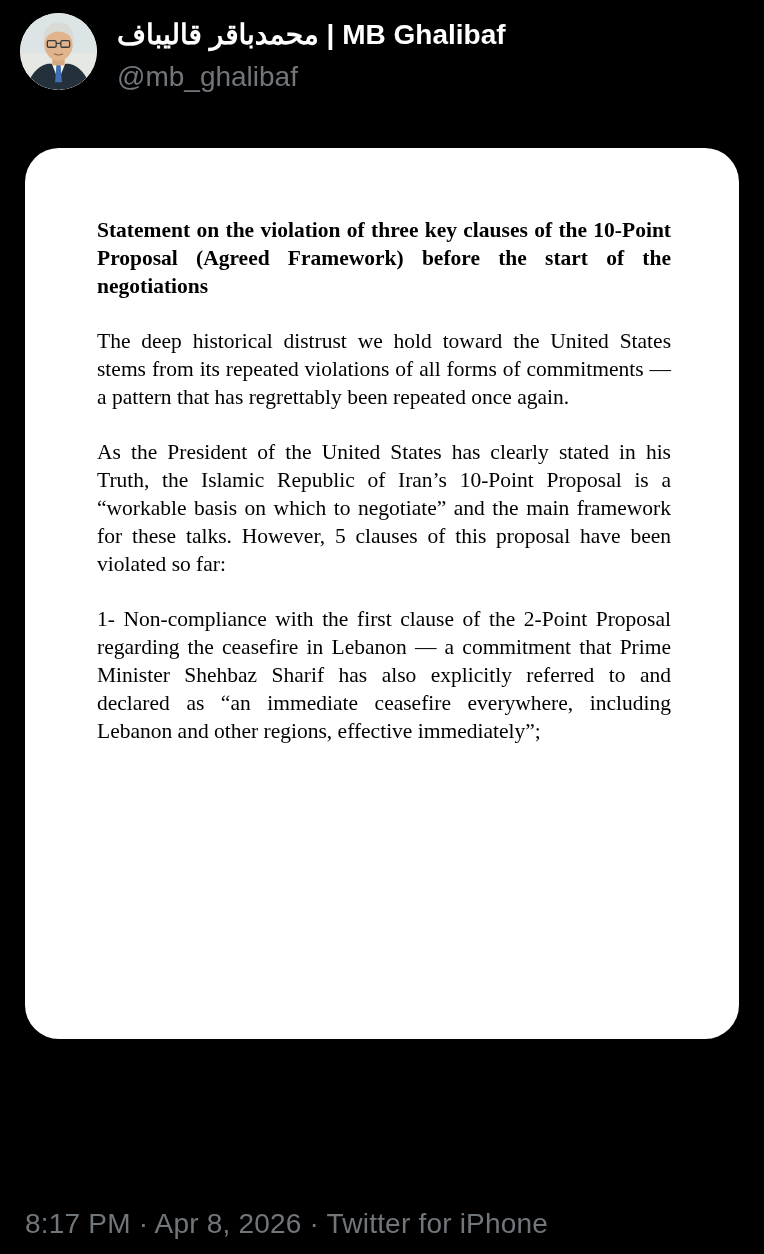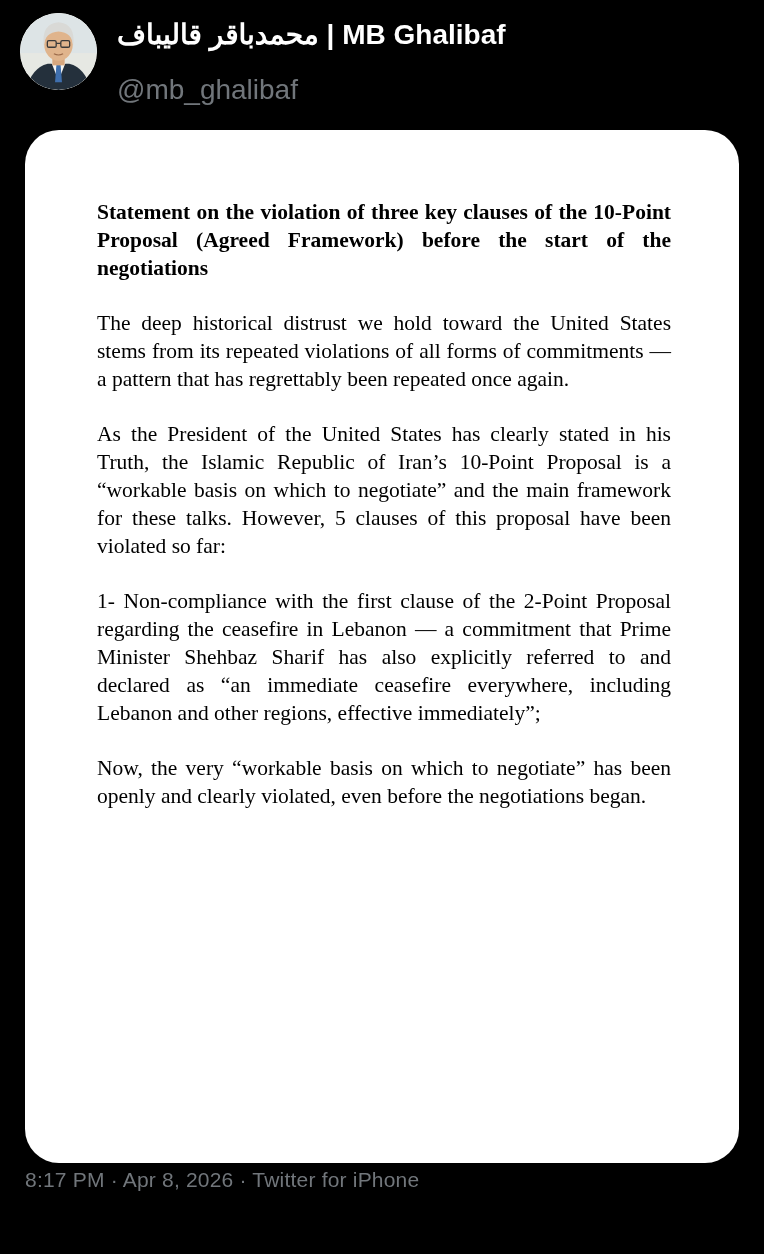--- a/index.html
+++ b/index.html
@@ -34,52 +34,52 @@
     color: #ffffff;
     font-weight: bold;
     font-size: 28px;
     line-height: 38px;
     white-space: nowrap;
   }
   .handle {
     color: #71767b;
     font-size: 28px;
     line-height: 38px;
-    margin-top: 17px;
+    margin-top: 4px;
   }
 
   
   .card {
     position: absolute;
     left: 25px;
-    top: 130px;
+    top: 148px;
     width: 714px;
-    height: 1033px;
+    height: 891px;
     background: #ffffff;
     border-radius: 34px;
     padding: 68px 68px 0 72px;
     overflow: hidden;
   }
   .doc {
     font-family: "Liberation Serif", serif;
     color: #000000;
     font-size: 21.5px;
     line-height: 28px;
     text-align: justify;
   }
   .doc p { margin: 0 0 27px 0; }
   .doc p.title { font-weight: bold; }
 
   
   .footer {
     position: absolute;
     left: 25px;
-    top: 1162px;
+    top: 1206px;
     color: #71767b;
-    font-size: 21px;
+    font-size: 28px;
     line-height: 36px;
     letter-spacing: 0.2px;
   }
 </style>
 </head>
 <body>
 
 <div class="header">
   <div class="avatar">
     <svg viewBox="0 0 100 100" aria-hidden="true">
@@ -119,17 +119,16 @@
     <div class="handle">@mb_ghalibaf</div>
   </div>
 </div>
 
 <div class="card">
   <div class="doc">
     <p class="title">Statement on the violation of three key clauses of the 10-Point Proposal (Agreed Framework) before the start of the negotiations</p>
     <p>The deep historical distrust we hold toward the United States stems from its repeated violations of all forms of commitments — a pattern that has regrettably been repeated once again.</p>
     <p>As the President of the United States has clearly stated in his Truth, the Islamic Republic of Iran’s 10-Point Proposal is a “workable basis on which to negotiate” and the main framework for these talks. However, 5 clauses of this proposal have been violated so far:</p>
     <p>1- Non-compliance with the first clause of the 2-Point Proposal regarding the ceasefire in Lebanon — a commitment that Prime Minister Shehbaz Sharif has also explicitly referred to and declared as “an immediate ceasefire everywhere, including Lebanon and other regions, effective immediately”;</p>
-    <p>Now, the very “workable basis on which to negotiate” has been openly and clearly violated, even before the negotiations began.</p>
   </div>
 </div>
 
 <div class="footer">8:17 PM · Apr 8, 2026 · Twitter for iPhone</div>
 
 </body></html>

